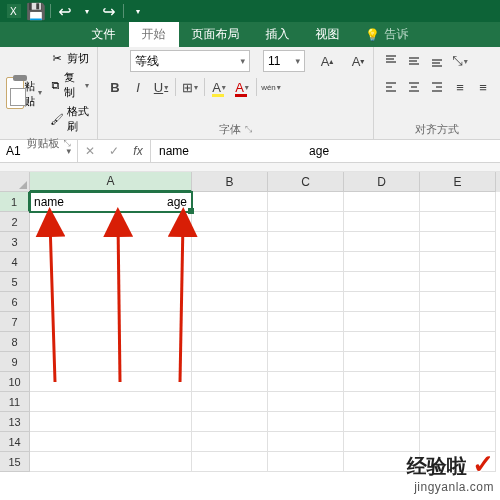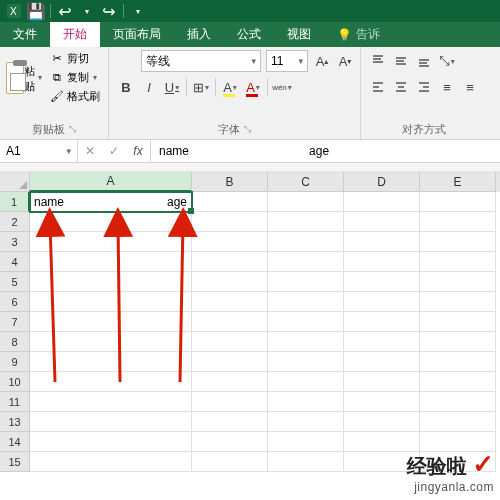--- a/index.html
+++ b/index.html
@@ -4,24 +4,24 @@
 <style>
   * { box-sizing: border-box; margin: 0; padding: 0; font-family: "Microsoft YaHei", sans-serif; user-select: none; }
   body { width: 500px; height: 500px; background: #fff; overflow: hidden; position: relative; }
 
   
   .titlebar { height: 22px; background: #0d6337; display: flex; align-items: center; padding: 0 4px; gap: 2px; }
   .qat-btn { width: 20px; height: 18px; display: flex; align-items: center; justify-content: center; color: #fff; }
   .sep { width: 1px; height: 14px; background: rgba(255,255,255,0.3); margin: 0 2px; }
 
   
-  .tabs { height: 25px; background: #217346; display: flex; align-items: stretch; color: #fff; font-size: 12px; }
+  .tabs { height: 25px; background: #217346; display: flex; align-items: stretch; color: #fff; font-size: 12px; justify-content: center; }
   .tab { padding: 0 13px; display: flex; align-items: center; cursor: pointer; }
   .tab.file { background: #217346; }
-  .tab.active { background: #fff; color: #be185d; }
+  .tab.active { background: #fff; color: #737373; }
   .tab.tell { color: #b8d8c7; }
   .bulb { margin-right: 4px; }
 
   
   .ribbon { height: 93px; background: #f1f1f1; border-bottom: 1px solid #d4d4d4; display: flex; }
   .group { border-right: 1px solid #d4d4d4; display: flex; flex-direction: column; justify-content: space-between; padding: 3px 6px 1px; }
   .group-label { font-size: 11px; color: #666; text-align: center; padding: 1px 0; display: flex; justify-content: center; align-items: center; gap: 4px; }
   .expand { font-size: 9px; color: #888; }
 
   
@@ -30,21 +30,21 @@
   .paste-icon { width: 28px; height: 32px; background: linear-gradient(#fff,#fff); border: 1px solid #c9a96e; border-radius: 2px; position: relative; }
   .paste-icon::before { content: ""; position: absolute; top: -3px; left: 6px; width: 14px; height: 6px; background: #888; border-radius: 2px; }
   .paste-icon::after { content: ""; position: absolute; bottom: 2px; right: -3px; width: 14px; height: 16px; background: #fff; border: 1px solid #999; }
   .paste-label { font-size: 11px; margin-top: 2px; }
   .clip-side { display: flex; flex-direction: column; gap: 2px; font-size: 11px; }
   .clip-item { display: flex; align-items: center; gap: 3px; cursor: pointer; padding: 1px 2px; }
   .ico { width: 14px; height: 14px; display: inline-flex; align-items: center; justify-content: center; }
 
   
   .font-body { display: flex; flex-direction: column; gap: 4px; }
-  .font-row1 { display: flex; gap: 5px; align-items: center; margin-left: 26px; }
+  .font-row1 { display: flex; gap: 13px; align-items: center; margin-left: 26px; }
   .combo { background: #fff; border: 1px solid #c0c0c0; height: 22px; display: flex; align-items: center; padding: 0 4px; font-size: 12px; justify-content: space-between; }
   .combo .dd { color: #666; font-size: 9px; margin-left: 4px; }
   .font-name { width: 120px; }
   .font-size { width: 42px; }
   .btn { width: 22px; height: 22px; display: flex; align-items: center; justify-content: center; font-size: 13px; color: #444; cursor: pointer; }
   .btn.small { width: 18px; }
   .font-row2 { display: flex; gap: 1px; align-items: center; }
   .bold { font-weight: bold; }
   .italic { font-style: italic; }
   .underline { text-decoration: underline; }
@@ -113,21 +113,20 @@
   <div class="qat-btn">↪</div>
   <div class="sep"></div>
   <div class="qat-btn" style="font-size:8px;">▾</div>
 </div>
 
 <div class="tabs">
   <div class="tab file">文件</div>
   <div class="tab active">开始</div>
   <div class="tab">页面布局</div>
   <div class="tab">插入</div>
-  <div class="tab">公式</div>
   <div class="tab">视图</div>
   <div class="tab tell">
       <span class="bulb">💡</span>
       <span>告诉</span>
     </div>
 </div>
 
 <div class="ribbon">
 
   <div class="group">

